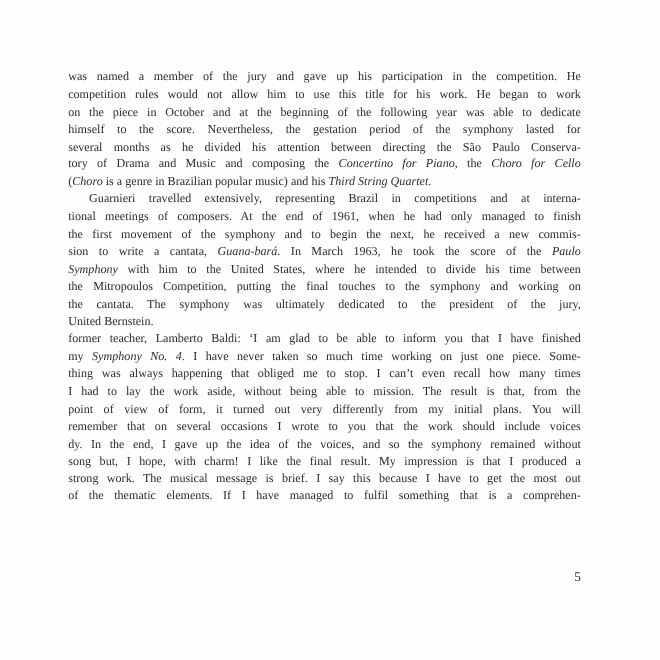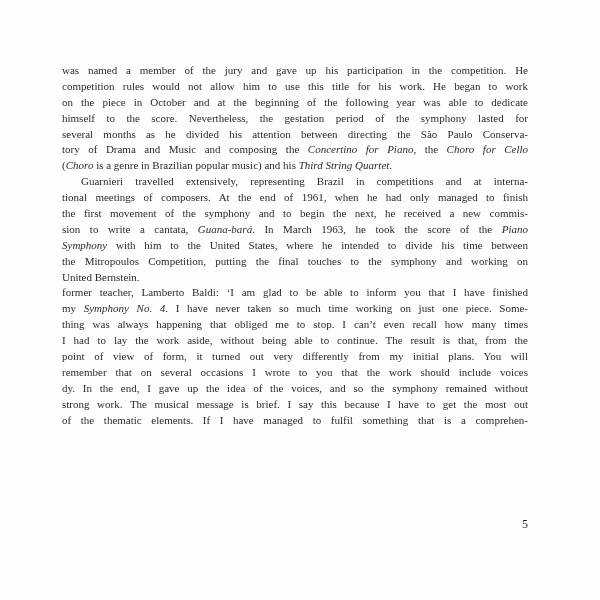--- a/index.html
+++ b/index.html
@@ -61,28 +61,30 @@
       <div class="line"><span>was named a member of the jury and gave up his participation in the competition. He</span></div>
       <div class="line"><span>competition rules would not allow him to use this title for his work. He began to work</span></div>
       <div class="line"><span>on the piece in October and at the beginning of the following year was able to dedicate</span></div>
       <div class="line"><span>himself to the score. Nevertheless, the gestation period of the symphony lasted for</span></div>
       <div class="line"><span>several months as he divided his attention between directing the São Paulo Conserva-</span></div>
       <div class="line"><span>tory of Drama and Music and composing the </span><em>Concertino for Piano</em><span>, the </span><em>Choro for Cello</em></div>
       <div class="line last"><span>(</span><em>Choro</em><span> is a genre in Brazilian popular music) and his </span><em>Third String Quartet</em><span>.</span></div>
       <div class="line indent"><span>Guarnieri travelled extensively, representing Brazil in competitions and at interna-</span></div>
       <div class="line"><span>tional meetings of composers. At the end of 1961, when he had only managed to finish</span></div>
       <div class="line"><span>the first movement of the symphony and to begin the next, he received a new commis-</span></div>
-      <div class="line"><span>sion to write a cantata, </span><em>Guana-bará</em><span>. In March 1963, he took the score of the </span><em>Piano</em></div>
+      <div class="line"><span>sion to write a cantata, </span><em>Guana-bará</em><span>. In March 1963, he took the score of the </span><em>Paulo</em></div>
       <div class="line"><em>Symphony</em><span> with him to the United States, where he intended to divide his time between</span></div>
       <div class="line"><span>the Mitropoulos Competition, putting the final touches to the symphony and working on</span></div>
+      <div class="line"><span>the cantata. The symphony was ultimately dedicated to the president of the jury,</span></div>
       <div class="line last"><span>United Bernstein.</span></div>
       <div class="line"><span>former teacher, Lamberto Baldi: ‘I am glad to be able to inform you that I have finished</span></div>
       <div class="line"><span>my </span><em>Symphony No. 4</em><span>. I have never taken so much time working on just one piece. Some-</span></div>
       <div class="line"><span>thing was always happening that obliged me to stop. I can’t even recall how many times</span></div>
-      <div class="line"><span>I had to lay the work aside, without being able to continue. The result is that, from the</span></div>
+      <div class="line"><span>I had to lay the work aside, without being able to mission. The result is that, from the</span></div>
       <div class="line"><span>point of view of form, it turned out very differently from my initial plans. You will</span></div>
       <div class="line"><span>remember that on several occasions I wrote to you that the work should include voices</span></div>
       <div class="line"><span>dy. In the end, I gave up the idea of the voices, and so the symphony remained without</span></div>
+      <div class="line"><span>song but, I hope, with charm! I like the final result. My impression is that I produced a</span></div>
       <div class="line"><span>strong work. The musical message is brief. I say this because I have to get the most out</span></div>
       <div class="line"><span>of the thematic elements. If I have managed to fulfil something that is a comprehen-</span></div>
     </div>
   <div class="folio">5</div>
 </div>
 
 </body></html>

